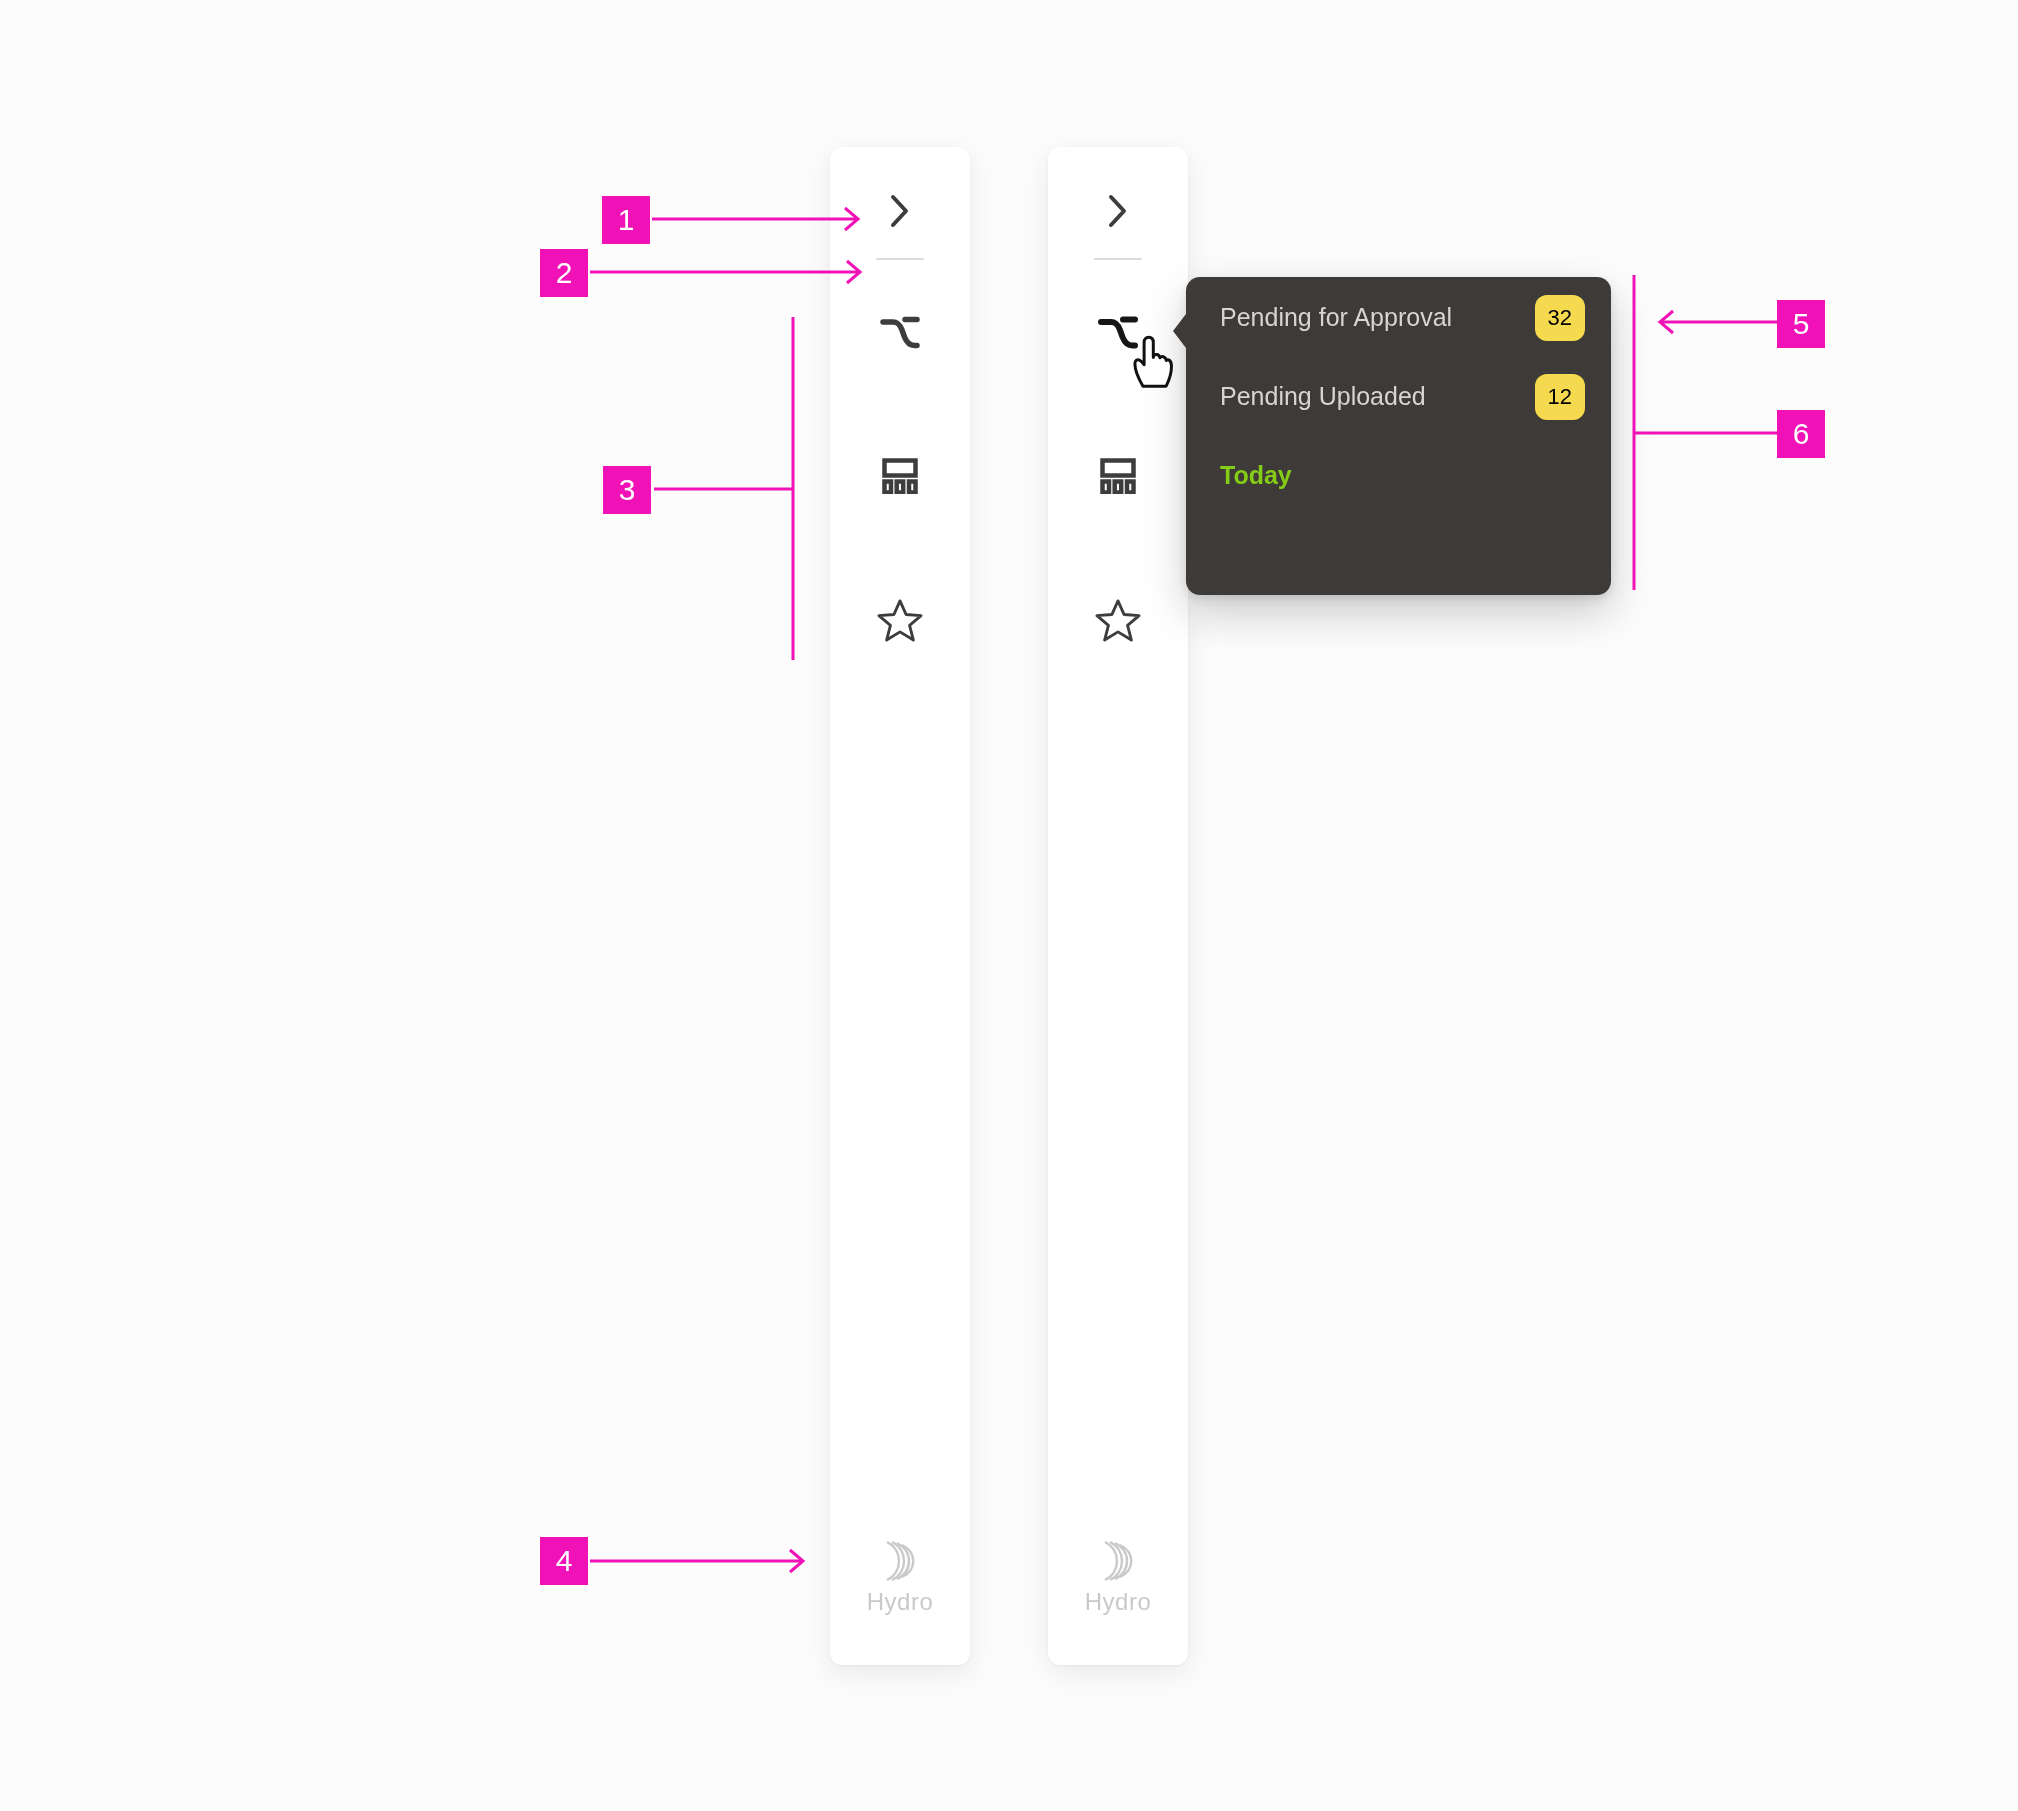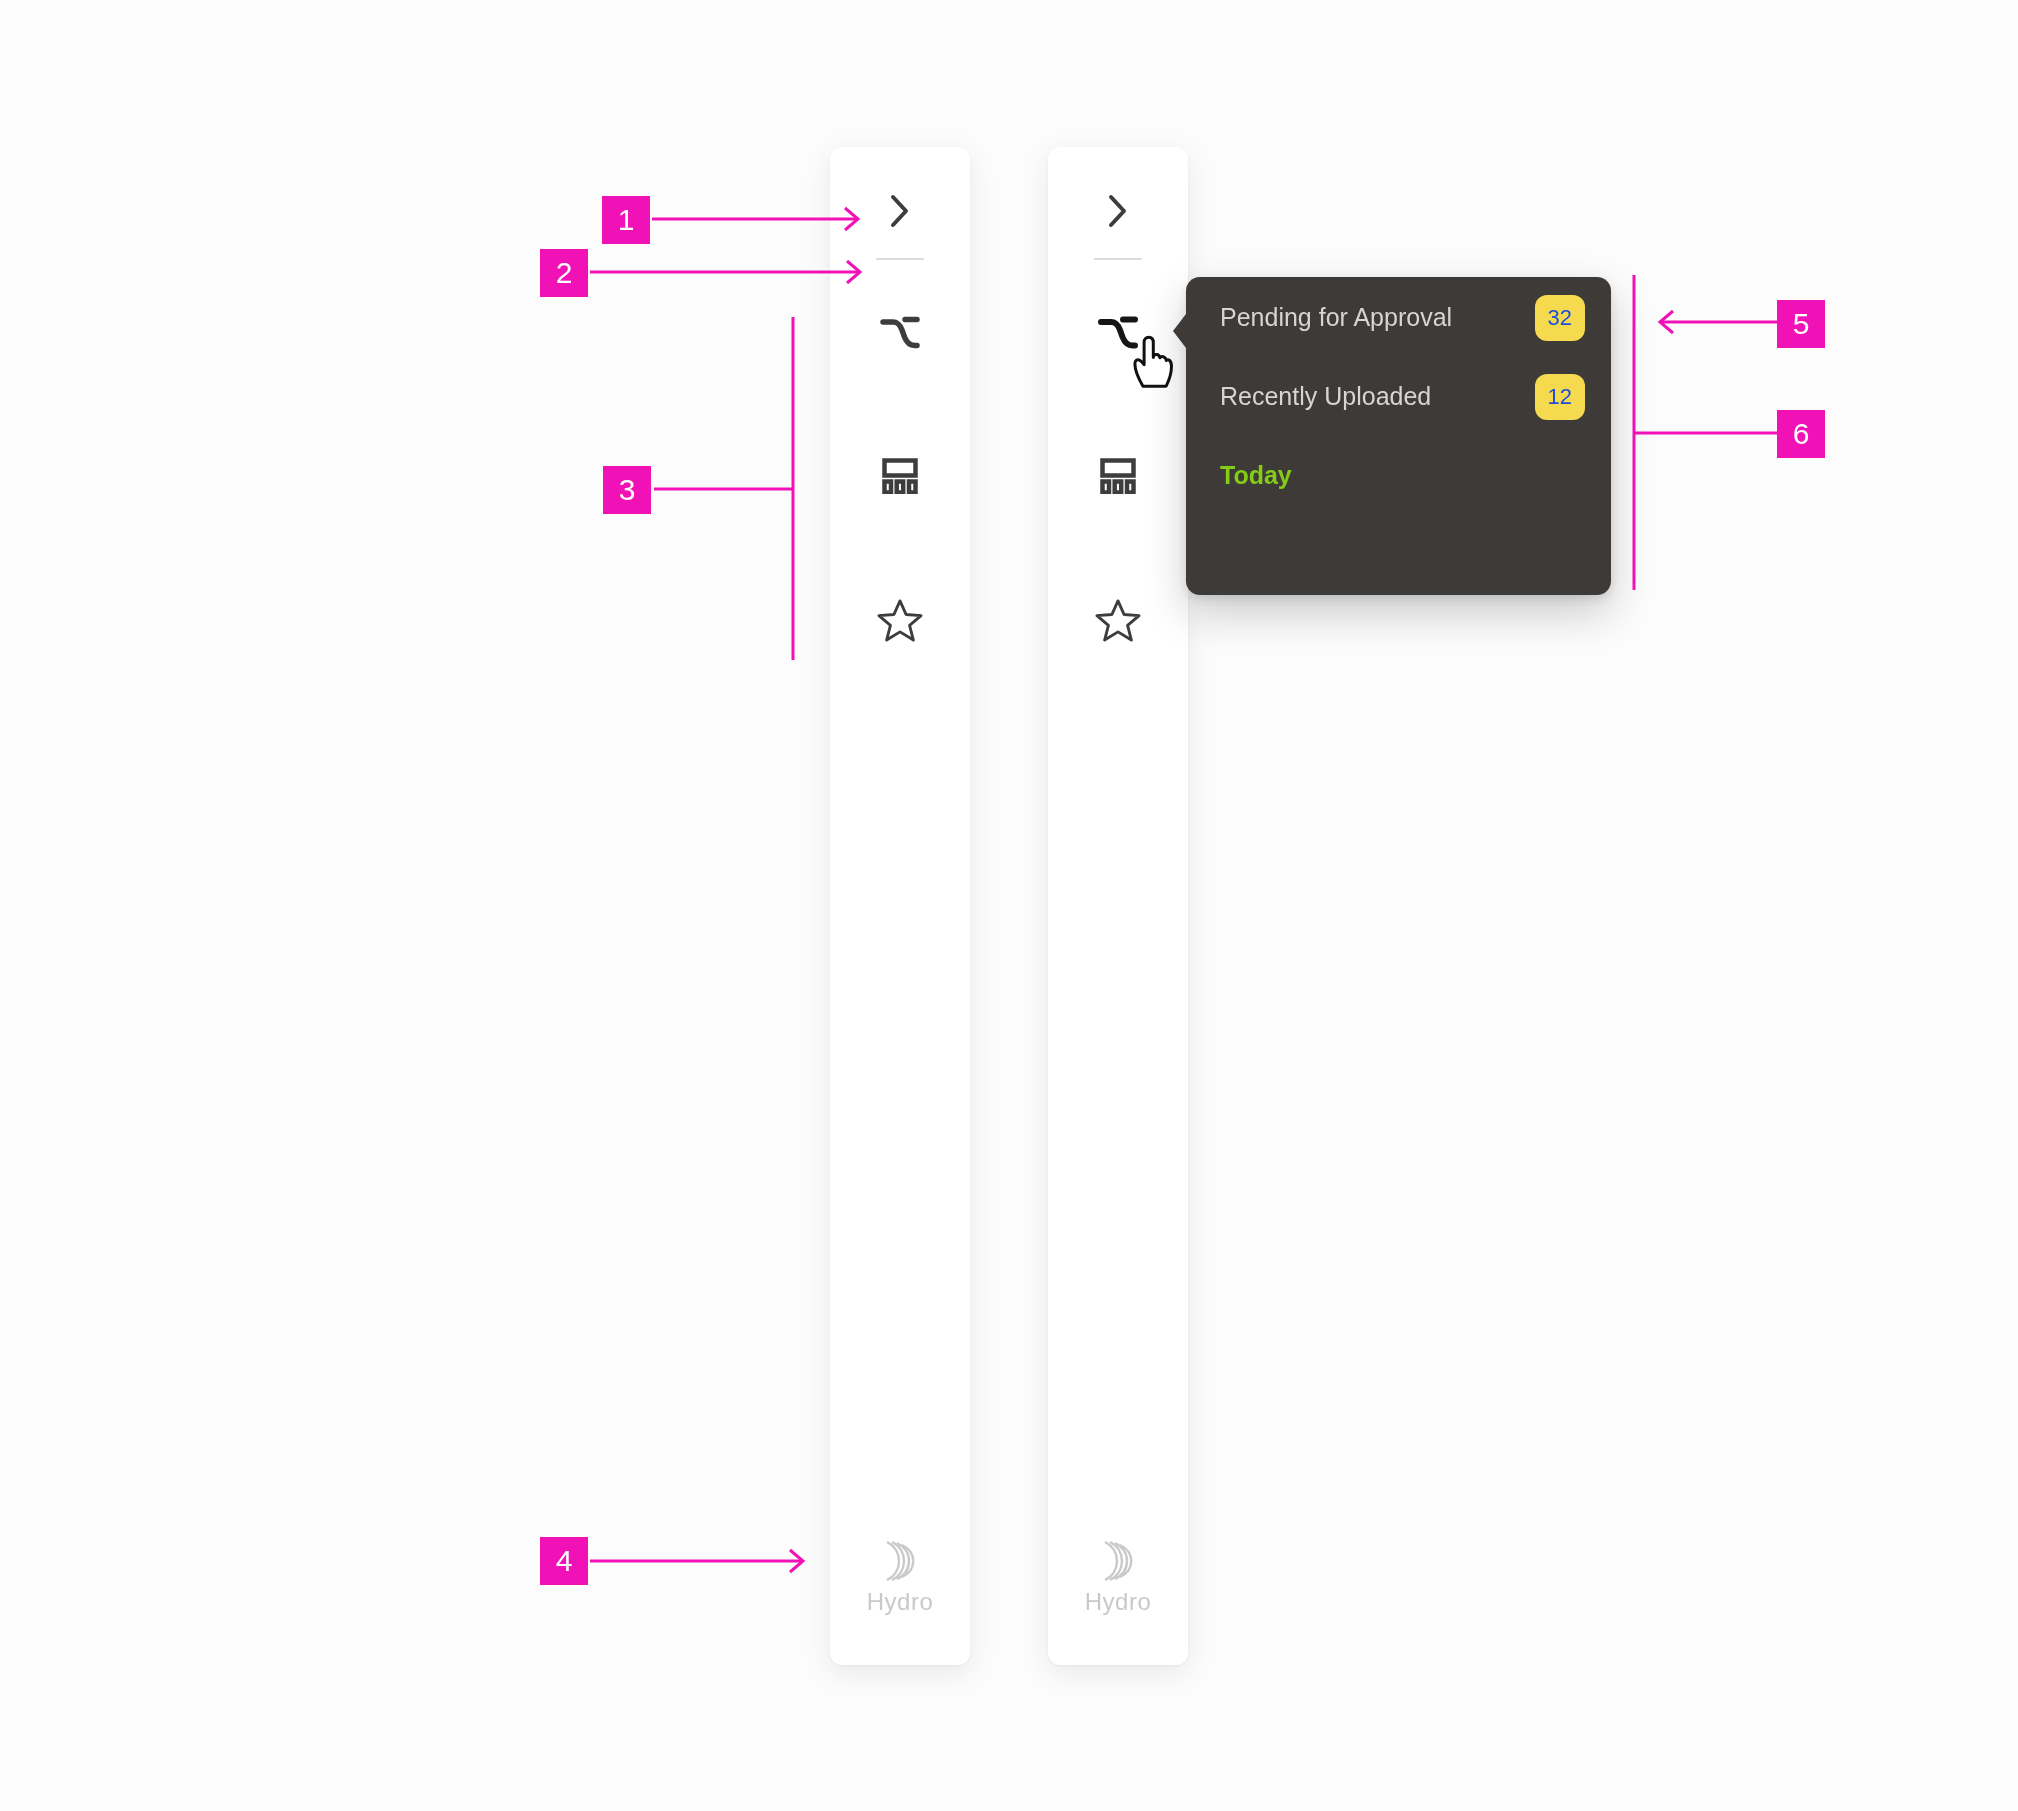--- a/index.html
+++ b/index.html
@@ -44,21 +44,21 @@
     border-right:13px solid #3d3a37;
   }
   .menu-row {
     height:79px; display:flex; align-items:center; justify-content:space-between;
     padding:0 26px 0 34px; cursor:pointer;gap:48px;
   }
   .menu-label { font-size:25px; color:#d7d5d3; }
   .menu-row.active .menu-label { color:#84cc16; font-weight:bold; }
   .badge {
     min-width:20px; height:46px; padding:0 13px; border-radius:12px;
-    background:#f5d94e; color:#1d4ed8; font-size:22px; font-weight:500;
+    background:#f5d94e; color:#000000; font-size:22px; font-weight:500;
     display:flex; align-items:center; justify-content:center;text-align:center;
   }
 
   
   .cursor-hand { position:absolute; left:1128px; top:332px; width:46px; height:60px; }
 
   
   .ann-square {
     position:absolute; width:48px; height:48px; background:#f112b7;
     color:#ffffff; font-size:30px; display:flex; align-items:center; justify-content:center;
@@ -151,21 +151,21 @@
     <div class="rail-item logo-text">Hydro</div>
   </div>
 
   <div class="tooltip">
     <div class="tooltip-caret"></div>
     <div class="menu-row">
       <span class="menu-label">Pending for Approval</span>
       <span class="badge">32</span>
     </div>
     <div class="menu-row">
-      <span class="menu-label">Recently Uploaded</span>
+      <span class="menu-label">Pending Uploaded</span>
       <span class="badge">12</span>
     </div>
     <div class="menu-row active">
       <span class="menu-label">Today</span>
     </div>
   </div>
 
   <svg class="cursor-hand" viewBox="0 0 40 50" fill="none">
     <path d="M13 46 C9.5 40 6 33 6 26.5 C6 23.5 8 22.5 10 23.3 C11.6 24 13 25.8 14 27.4 L14 8 C14 5 15.8 3.5 18 3.5 C20.2 3.5 22 5 22 8 L22 21 C22 19.3 23.6 18.2 25.2 18.5 C26.9 18.8 27.6 20 27.8 21.3 C28.7 20.3 30.2 20.1 31.4 20.7 C32.6 21.3 33.1 22.4 33.2 23.6 C34.1 23 35.3 23 36.2 23.7 C37.5 24.8 37.8 26 37.8 29 C37.8 34.5 36.2 40 33.2 46 Z" fill="#ffffff" stroke="#111111" stroke-width="2.6" stroke-linejoin="round" stroke-linecap="round"></path>
   </svg>

